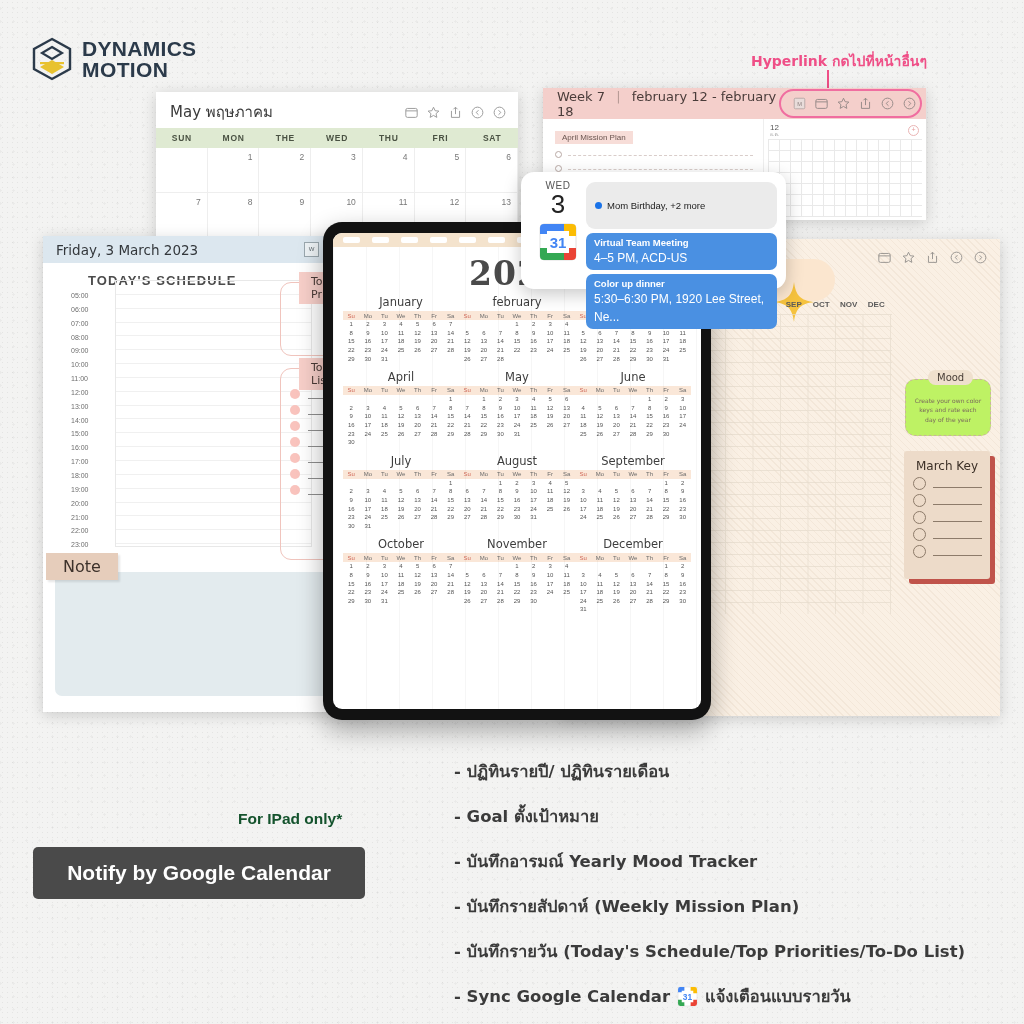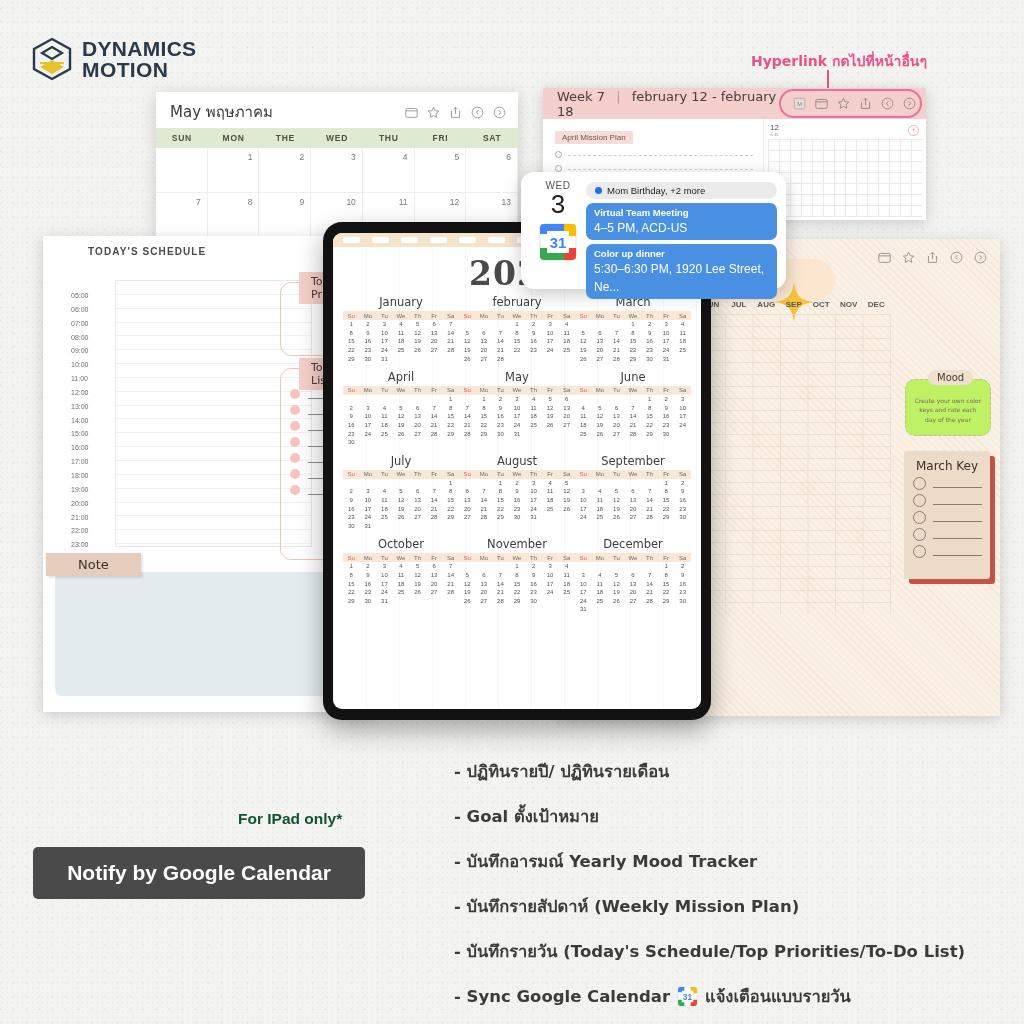--- a/index.html
+++ b/index.html
@@ -92,31 +92,31 @@
   .ck-title{text-align:center;font-size:12px;color:#3c3027;padding-top:8px;font-family:"DejaVu Sans","Liberation Sans",sans-serif;}
   .ck-row{display:flex;align-items:center;gap:7px;padding:4px 8px 0 9px;}
   .ck-o{width:11px;height:11px;border:1.3px solid #8d7b6a;border-radius:50%;}
   .ck-l{flex:1;border-bottom:1.2px solid #8d7b6a;height:8px;}
 
   
   #daily-page{left:43px;top:236px;width:330px;height:476px;}
   .dp-head{height:27px;background:#dce7ef;display:flex;align-items:center;justify-content:space-between;padding:0 8px 0 13px;}
   .dp-title{font-size:13.5px;color:#33373b;font-family:"DejaVu Sans","Liberation Sans",sans-serif;}
   .dp-box-ic{width:13px;height:13px;border:1px solid #9aa7ae;font-size:6px;color:#5c666c;text-align:center;line-height:12px;background:#eef3f6;}
-  .dp-sub{font-size:10px;font-weight:700;letter-spacing:1.1px;color:#4b4b4b;padding:10px 0 5px 45px;}
+  .dp-sub{font-size:13px;font-weight:700;letter-spacing:1.1px;color:#4b4b4b;padding:10px 0 5px 45px;}
   .dp-sched{position:absolute;left:72px;top:44px;width:195px;height:265px;border:1px solid #e8e8e8;}
   .dp-sched .hr{height:13.85px;border-bottom:1px solid #f0f0f0;box-sizing:border-box;}
   .dp-times{position:absolute;left:28px;top:53px;}
   .dp-times div{height:13.85px;font-size:7px;color:#6d6d6d;line-height:13.85px;}
   .pri-tab{position:absolute;background:#f7cfc9;font-size:11px;color:#4a3b37;padding:3px 14px 3px 12px;font-family:"DejaVu Sans","Liberation Sans",sans-serif;}
   .pri-card{position:absolute;border:1.4px solid #f0c4bd;border-radius:11px;}
   .td-row{display:flex;align-items:center;gap:8px;padding:0 6px 0 9px;margin-top:6px;}
   .td-dot{width:10px;height:10px;border-radius:50%;background:#f9c3bd;}
   .td-line{flex:1;border-bottom:1.2px solid #8e8e8e;height:9px;}
-  .note-tab{position:absolute;left:46px;top:553px;background:#e6cdbb;font-size:13px;color:#3d322b;padding:4px 32px;
+  .note-tab{position:absolute;left:46px;top:553px;background:#e6cdbb;font-size:16px;color:#3d322b;padding:4px 17px;
     font-family:"DejaVu Sans","Liberation Sans",sans-serif;box-shadow:2px 2px 2px rgba(0,0,0,.1);}
   .note-body{position:absolute;left:55px;top:572px;width:318px;height:124px;background:#e3ebee;border-radius:7px;}
 
   
   #ipad{position:absolute;left:323px;top:222px;width:388px;height:498px;
     background:#121212;border-radius:19px;box-shadow:0 10px 26px rgba(0,0,0,.33);padding:11px 10px;box-sizing:border-box;}
   #ipad:after{content:"";position:absolute;left:-2px;right:-2px;bottom:-3px;height:7px;background:linear-gradient(#c8c8c8,#9b9b9b);border-radius:0 0 20px 20px;z-index:-1;}
   .ipad-cam{position:absolute;right:9px;top:5px;width:3px;height:3px;border-radius:50%;background:#333;}
   .ipad-screen{width:100%;height:100%;background:#fff;border-radius:9px;overflow:hidden;position:relative;}
   .binder{height:14px;background:#f4e3cd;display:flex;align-items:center;gap:12px;padding-left:10px;}
@@ -136,21 +136,21 @@
     background-image:linear-gradient(90deg,rgba(0,0,0,.035) 1px,transparent 1px);background-size:33px 100%;}
 
   
   #gcal{position:absolute;left:521px;top:172px;width:265px;height:117px;background:#fff;border-radius:13px;
     box-shadow:0 5px 18px rgba(0,0,0,.22);display:flex;padding:8px 9px;box-sizing:border-box;}
   .gc-left{width:56px;text-align:center;}
   .gc-dow{font-size:10px;color:#555;letter-spacing:.5px;}
   .gc-day{font-size:26px;color:#222;line-height:1.05;}
   .gc-logo{width:40px;height:40px;margin:4px auto 0;position:relative;}
   .gc-right{flex:1;display:flex;flex-direction:column;gap:4px;padding-top:2px;}
-  .gc-pill{background:#ebebeb;border-radius:9px;padding:3px 9px;font-size:9.5px;color:#222;display:flex;align-items:center;gap:5px;}
+  .gc-pill{background:#ebebeb;border-radius:9px;padding:18px 9px;font-size:9.5px;color:#222;display:flex;align-items:center;gap:5px;}
   .gc-bluedot{width:7px;height:7px;border-radius:50%;background:#1a73e8;flex:none;}
   .gc-ev{background:#4a90e2;border-radius:7px;padding:4px 8px;color:#fff;}
   .gc-ev b{font-size:9.5px;font-weight:700;display:block;}
   .gc-ev span{font-size:12px;}
 
   
   .for-ipad{position:absolute;left:238px;top:810px;font-size:15.5px;font-weight:700;color:#14532d;}
   .notify-btn{position:absolute;left:33px;top:847px;width:332px;height:52px;background:#4a4a4a;border-radius:5px;
     display:flex;align-items:center;justify-content:center;color:#fff;font-size:21px;font-weight:700;}
   .feature-list{position:absolute;left:414px;top:742px;width:600px;}
@@ -365,20 +365,31 @@
         <small>ธ.ค.</small>
       </div>
       <div class="wm-plus">+</div>
       <div class="grid-cells"></div>
     </div>
   </div>
 </div>
 <div class="hl-ring"></div>
 
 <div class="page" id="daily-page">
+  <div class="dp-head">
+    <div class="dp-title">Friday, 3 March 2023</div>
+    <div class="tool-row">
+      <div class="dp-box-ic">W</div>
+      <div class="dp-box-ic">M</div>
+      <svg class="tool-ic" viewBox="0 0 16 16">
+          <rect x="1" y="3" width="14" height="11" rx="2" fill="none" stroke="#666" stroke-width="1.2"></rect>
+          <line x1="1" y1="6" x2="15" y2="6" stroke="#666" stroke-width="1.2"></line>
+        </svg>
+    </div>
+  </div>
   <div class="dp-sub">TODAY'S SCHEDULE</div>
 
   <div class="dp-sched">
     <div class="hr"></div>
       <div class="hr"></div>
     <div class="hr"></div>
       <div class="hr"></div>
     <div class="hr"></div>
       <div class="hr"></div>
     <div class="hr"></div>

